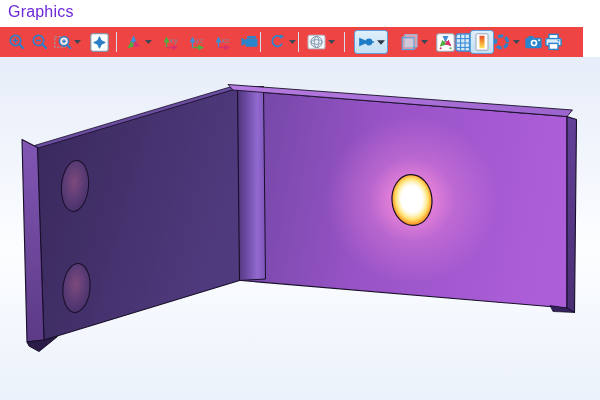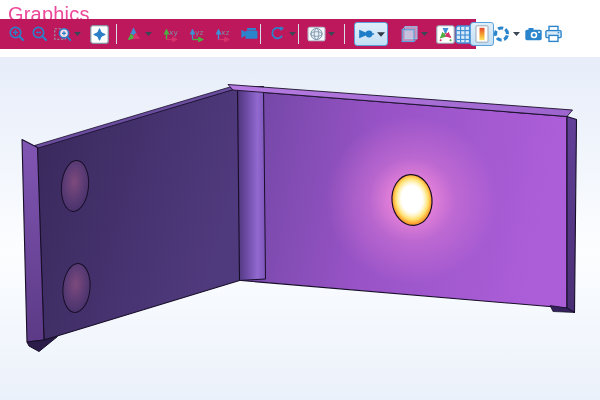--- a/index.html
+++ b/index.html
@@ -1,23 +1,23 @@
 <!DOCTYPE html>
 <html><head>
 <meta charset="utf-8">
 <style>
   html,body{margin:0;padding:0;}
   body{width:600px;height:400px;overflow:hidden;background:#fff;
        font-family:"Liberation Sans","DejaVu Sans",sans-serif;position:relative;}
   
   .hdr{position:absolute;left:0;top:0;width:600px;height:27px;background:#fff;}
-  .hdr-title{position:absolute;left:8px;top:3px;font-size:20px;font-weight:300;
-             color:#ec4899;letter-spacing:.2px;}
+  .hdr-title{position:absolute;left:8px;top:3px;font-size:16px;font-weight:300;
+             color:#6d28d9;letter-spacing:.2px;}
   
-  .tbar{position:absolute;left:0;top:19px;width:476px;height:30px;background:#be185d;}
+  .tbar{position:absolute;left:0;top:27px;width:583px;height:30px;background:#ef4444;}
   .tb{position:absolute;top:3px;height:24px;display:flex;align-items:center;gap:2px;
       padding:0 2px;background:transparent;border:1px solid transparent;border-radius:3px;
       box-sizing:border-box;cursor:default;}
   .tb.active{background:linear-gradient(#dfeffb,#c4dff5);border:1px solid #5ba0d8;}
   .tb svg{display:block;}
   .sep{position:absolute;top:5px;width:1px;height:20px;background:#d7dee8;}
   .dd{display:block;}
   
   .canvas{position:absolute;left:0;top:57px;width:600px;height:343px;}
   .canvas svg{display:block;}

